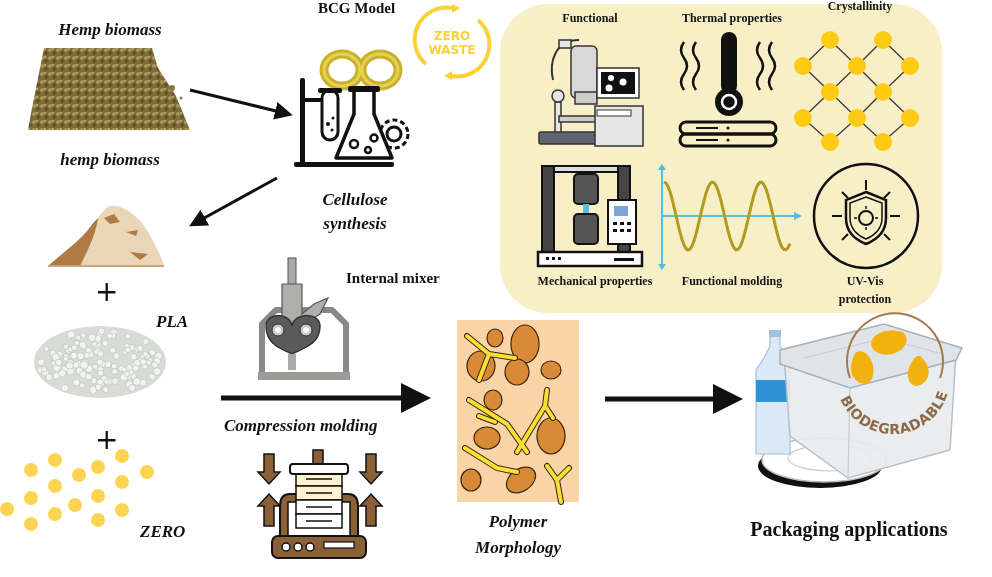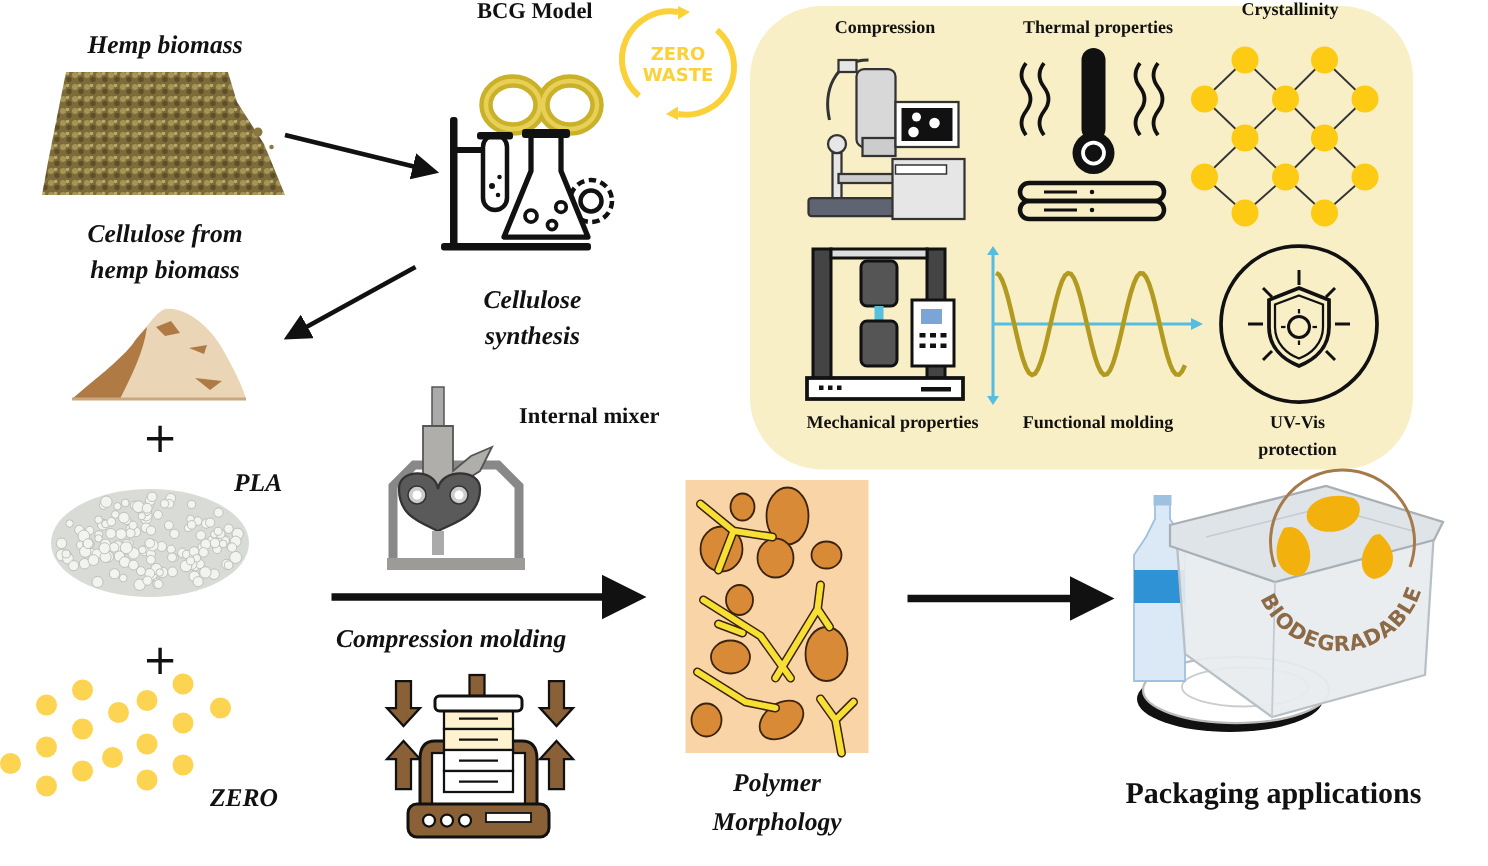--- a/index.html
+++ b/index.html
@@ -28,21 +28,20 @@
       <circle cx="6" cy="5" r="1.8" fill="#5e4f28"></circle>
       <circle cx="5" cy="1" r="1.2" fill="#b9a96a"></circle>
     </pattern>
   </defs>
   <path d="M20 0 L128 0 L134 20 L152 48 L166 82 L4 82 L8 60 L14 30 Z" fill="url(#hempPat)"></path>
   <circle cx="148" cy="40" r="3" fill="#8a7840"></circle>
   <circle cx="157" cy="50" r="1.5" fill="#8a7840"></circle>
 </svg>
 
 <div class="lbl lbl-lg" style="left:30px; top:146px; width:160px;">
-  <div>Cellulose from</div>
   <div style="margin-top:4px;">hemp biomass</div>
 </div>
 
 <svg class="abs" style="left:44px; top:204px;" width="124" height="66">
   <path d="M4 62 C20 48 34 38 44 26 C54 14 60 4 66 2 C80 0 96 14 104 28 C112 42 118 54 120 62 Z" fill="#ead6b7"></path>
   <path d="M4 62 C20 48 34 38 44 26 C48 20 52 16 54 14 C52 30 44 46 36 62 Z" fill="#b07a45"></path>
   <path d="M60 14 L70 10 L76 18 L66 20 Z" fill="#b07a45"></path>
   <path d="M82 28 L94 26 L92 32 Z" fill="#b07a45"></path>
   <path d="M86 48 L104 50 L96 56 Z" fill="#b07a45"></path>
   <path d="M4 62 L120 62" stroke="#c9a880" stroke-width="2"></path>
@@ -273,21 +272,21 @@
   <circle cx="84" cy="94" r="3.5" fill="none" stroke="#111" stroke-width="2.5"></circle>
 </svg>
 
 <div class="lbl lbl-lg" style="left:310px; top:190px; width:90px;">
   <div>Cellulose</div>
   <div style="margin-top:4px;">synthesis</div>
 </div>
 
 <div id="panel"></div>
 
-<div class="lbl lbl-sm" style="left:540px; top:12px; width:100px;">Compression</div>
+<div class="lbl lbl-sm" style="left:540px; top:12px; width:100px;">Functional</div>
 <div class="lbl lbl-sm" style="left:672px; top:12px; width:120px;">Thermal properties</div>
 <div class="lbl lbl-sm" style="left:810px; top:0; width:100px;">Crystallinity</div>
 <div class="lbl lbl-sm" style="left:520px; top:275px; width:150px;">Mechanical properties</div>
 <div class="lbl lbl-sm" style="left:672px; top:275px; width:120px;">Functional molding</div>
 <div class="lbl lbl-sm" style="left:820px; top:275px; width:90px;">
   <div>UV-Vis</div>
   <div style="margin-top:4px;">protection</div>
 </div>
 
 <svg class="abs" style="left:535px; top:32px;" width="112" height="115">

